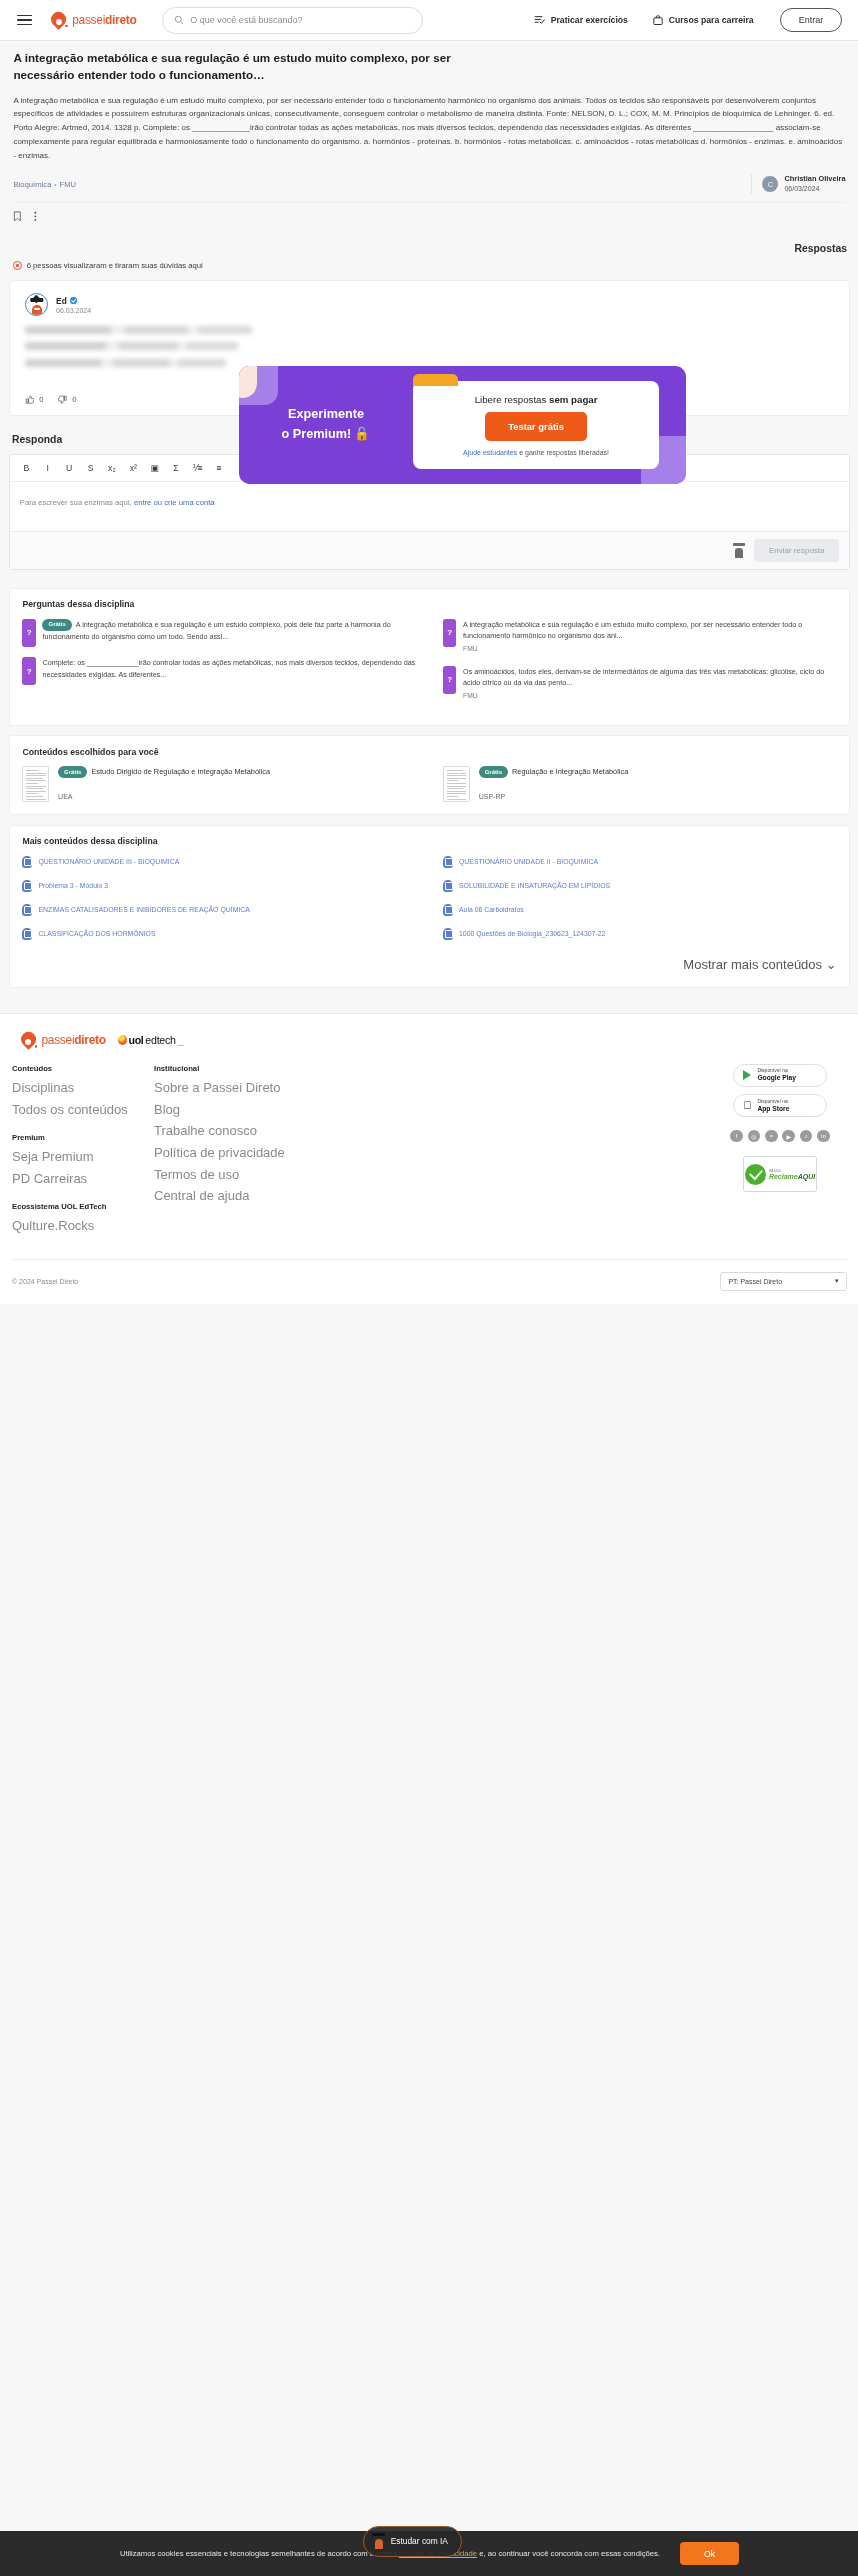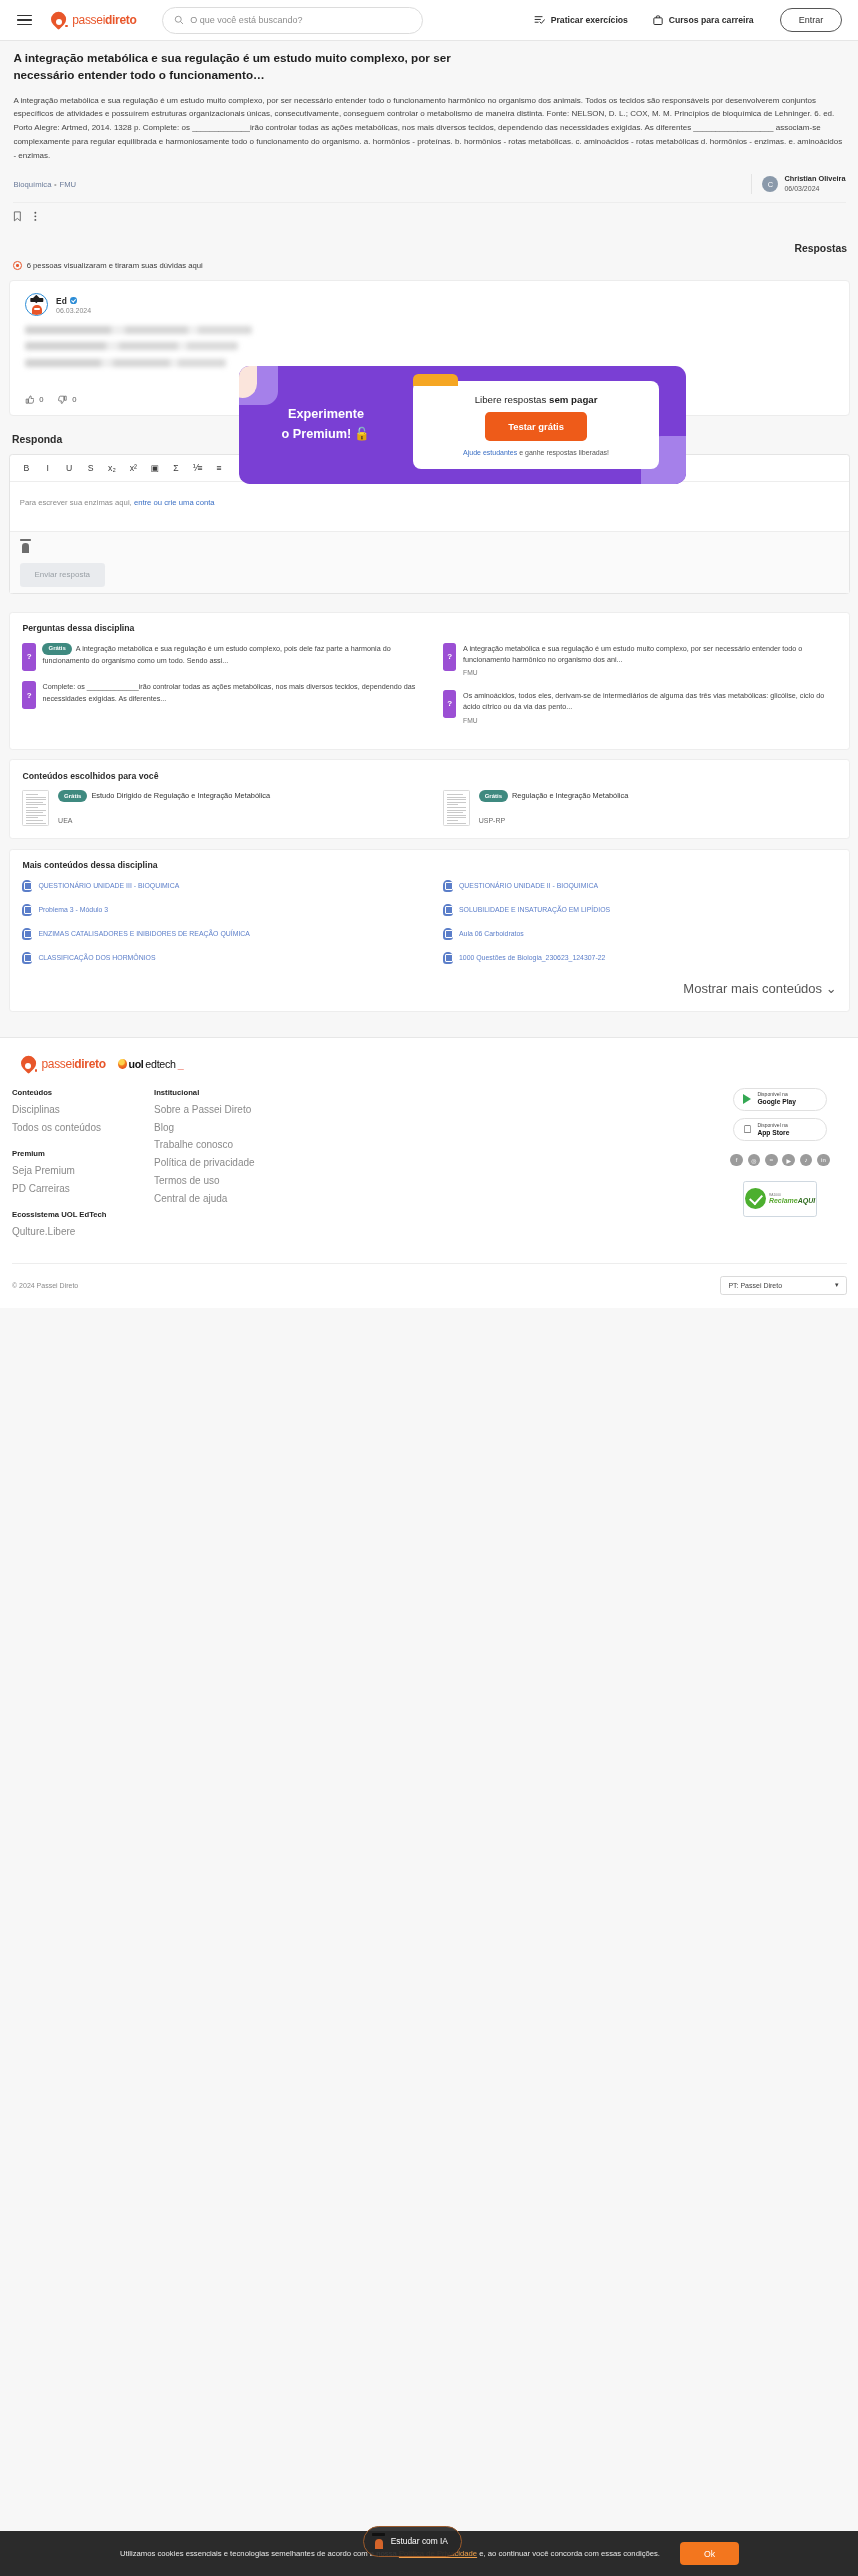--- a/index.html
+++ b/index.html
@@ -162,21 +162,21 @@
   .editor { background: #fff; border: 0.7px solid #e4e4e4; border-radius: 3.3px; margin: 0 9.4px 17.4px 9.4px; }
   .editor-toolbar {
     display: flex; align-items: center; gap: 10.7px; padding: 8px 10.7px; border-bottom: 0.7px solid #ededed;
     font-size: 8.7px; color: #3a3a3a;
   }
   .tb { cursor: pointer; width: 10.7px; text-align: center; }
   .editor-area { padding: 16px 9.4px 24px 9.4px; font-size: 7.7px; color: #8a8a8a; }
   .editor-area a { color: #3b6fc4; cursor: pointer; }
   .editor-foot {
     border-top: 0.7px solid #ededed; background: #fafafa; padding: 6.7px 9.4px;
-    display: flex; align-items: flex-start; justify-content: flex-end; gap: 9.4px; flex-direction: column;
+    display: flex; align-items: center; justify-content: flex-end; gap: 9.4px;
   }
   .mini-ed { width: 11.4px; height: 14.7px; position: relative; }
   .mini-ed .c { position: absolute; top: 0; left: 0; width: 11.4px; height: 2.7px; background: #6d6d6d; border-radius: 0.7px; }
   .mini-ed .b { position: absolute; bottom: 0; left: 2px; width: 7.4px; height: 10px; background: #6d6d6d; border-radius: 3.3px 3.3px 0 0; }
   .btn-enviar {
     background: #e9ebee; color: #9aa0a6; border: 0; border-radius: 3.3px;
     font-size: 8px; padding: 7.4px 14.7px; font-family: inherit; cursor: pointer;
   }
 
   
@@ -225,21 +225,21 @@
   .uol-logo { display: flex; align-items: center; gap: 2px; font-size: 10.7px; }
   .uol-dot { width: 8.7px; height: 10px; border-radius: 50%; background: radial-gradient(circle at 40% 30%, #ffd24a 0 30%, #f07c1d 45%, #e3331d 100%); }
   .uol-bold { font-weight: 800; color: #111; letter-spacing: -0.4px; }
   .uol-edtech { color: #111; letter-spacing: -0.3px; }
   .uol-underscore { color: #e3331d; font-weight: 700; }
 
   .footer-cols { display: flex; }
   .fcol { width: 142px; }
   .fcol-wide { flex: 1; }
   .fh { font-size: 7.7px; font-weight: 700; color: #1f1f1f; margin-bottom: 7.4px; }
-  .fl { font-size: 10px; color: #8a8a8a; margin-bottom: 6.7px; cursor: pointer; }
+  .fl { font-size: 13px; color: #8a8a8a; margin-bottom: 6.7px; cursor: pointer; }
   .f-right { width: 134px; display: flex; flex-direction: column; align-items: center; gap: 7.4px; }
   .store-btn {
     width: 94px; height: 23px; border: 0.7px solid #e0e0e0; border-radius: 11.4px; background: #fff;
     display: flex; align-items: center; gap: 6px; padding: 0 9.4px; cursor: pointer;
   }
   .store-txt { line-height: 1.15; }
   .store-txt .t1 { font-size: 5px; color: #444; }
   .store-txt .t2 { font-size: 6.7px; font-weight: 700; color: #111; }
   .gplay { width: 0; height: 0; border-left: 8.7px solid #34a853; border-top: 5.3px solid transparent; border-bottom: 5.3px solid transparent; }
   .apple { font-size: 10.7px; color: #111; line-height: 1; }
@@ -610,21 +610,21 @@
 
   <div class="footer-cols">
     <div class="fcol">
       <div class="fh">Conteúdos</div>
       <div class="fl">Disciplinas</div>
       <div class="fl">Todos os conteúdos</div>
       <div class="fh" style="margin-top:16px">Premium</div>
       <div class="fl">Seja Premium</div>
       <div class="fl">PD Carreiras</div>
       <div class="fh" style="margin-top:16px">Ecossistema UOL EdTech</div>
-      <div class="fl">Qulture.Libere</div>
+      <div class="fl">Qulture.Rocks</div>
     </div>
     <div class="fcol fcol-wide">
       <div class="fh">Institucional</div>
       <div class="fl">Sobre a Passei Direto</div>
       <div class="fl">Blog</div>
       <div class="fl">Trabalhe conosco</div>
       <div class="fl">Política de privacidade</div>
       <div class="fl">Termos de uso</div>
       <div class="fl">Central de ajuda</div>
     </div>

